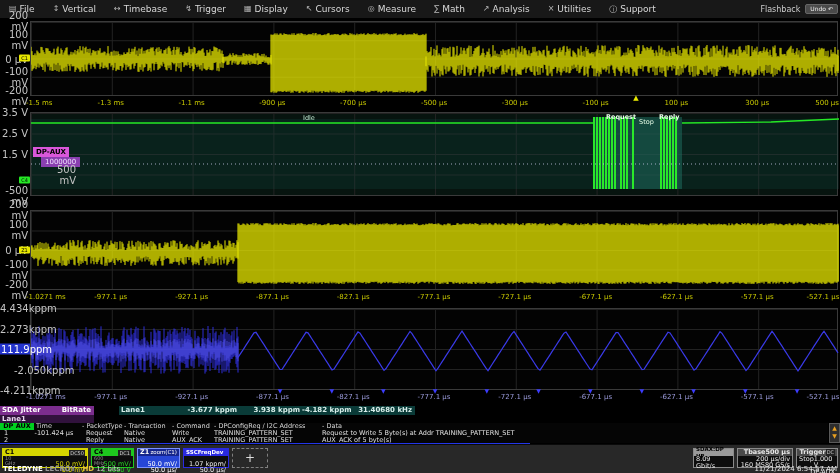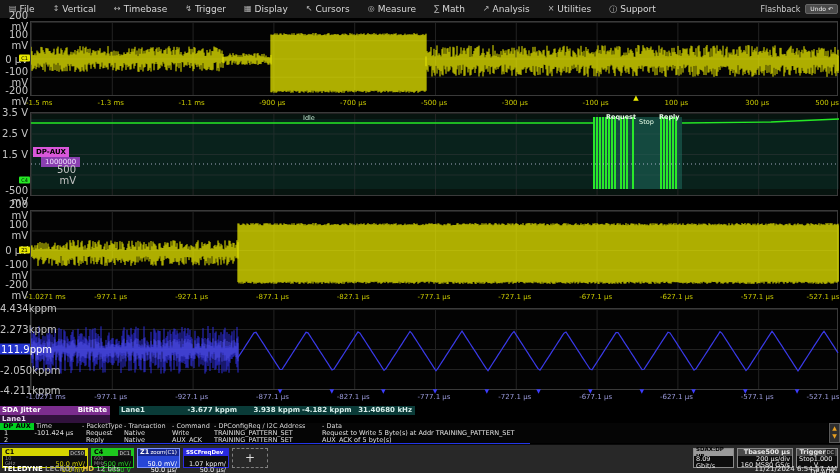--- a/index.html
+++ b/index.html
@@ -220,21 +220,21 @@
       <span class="ssc-mark" style="left: 641.9px;">▼</span>
       <span class="ssc-mark" style="left: 693.6px;">▼</span>
       <span class="ssc-mark" style="left: 745.3px;">▼</span>
       <span class="ssc-mark" style="left: 797px;">▼</span>
     </div>
 
   <div class="gmark" style="left:19px;top:58px;background:#e8e800;">C1</div>
   <div class="gmark" style="left:19px;top:180px;background:#25e825;">C4</div>
   <div class="gmark" style="left:19px;top:250px;background:#e8e800;">Z1</div>
 
-  <div class="mtable" id="jitter-table" style="left:0;top:406px;width:110px;">
+  <div class="mtable" id="jitter-table" style="left:0;top:406px;width:94px;">
     <div class="mrow t-purple-h">
       <span class="mcell" style="left:2px;">SDA Jitter</span>
       <span class="mcell" style="right:3px;">BitRate</span>
     </div>
     <div class="mrow t-purple-r">
       <span class="mcell" style="left:2px;">Lane1</span>
       <span class="mcell" style="right:13px;margin-top:44px;">8.085672 Gbit/s</span>
     </div>
   </div>
   <div class="mtable" id="dp-table" style="left:119px;top:406px;width:296px;">
@@ -377,15 +377,15 @@
     <span class="ylab" style="top: 175px; padding-left: 48px;">500 mV</span>
     <span class="ylab" style="top: 196px;">-500 mV</span>
     <span class="ylab" style="top: 210px;">200 mV</span>
     <span class="ylab" style="top: 230px;">100 mV</span>
     <span class="ylab" style="top: 250px;">0 µV</span>
     <span class="ylab" style="top: 270px;">-100 mV</span>
     <span class="ylab" style="top: 290px;">-200 mV</span>
     <span class="ylab" style="top: 308px;">4.434kppm</span>
     <span class="ylab" style="top: 328.5px;">2.273kppm</span>
     <span class="ylab ylab-hl" style="top: 349px;">111.9ppm</span>
-    <span class="ylab" style="top: 369.5px;">-2.050kppm</span>
+    <span class="ylab" style="top: 369.5px; padding-left: 14px;">-2.050kppm</span>
     <span class="ylab" style="top: 390px;">-4.211kppm</span>
   </div>
 
 </body></html>

